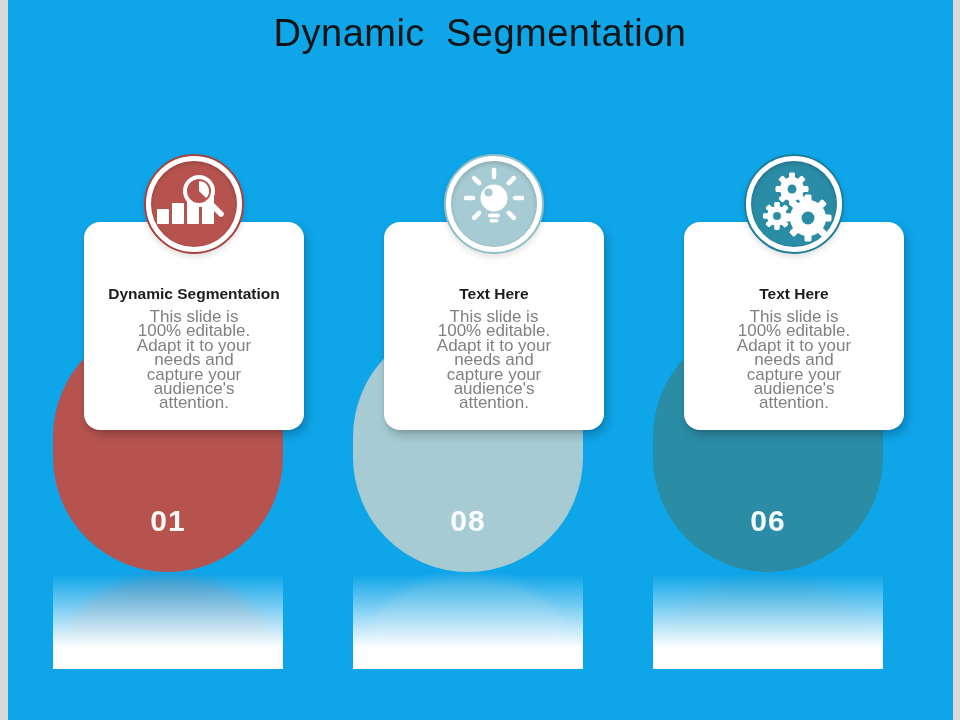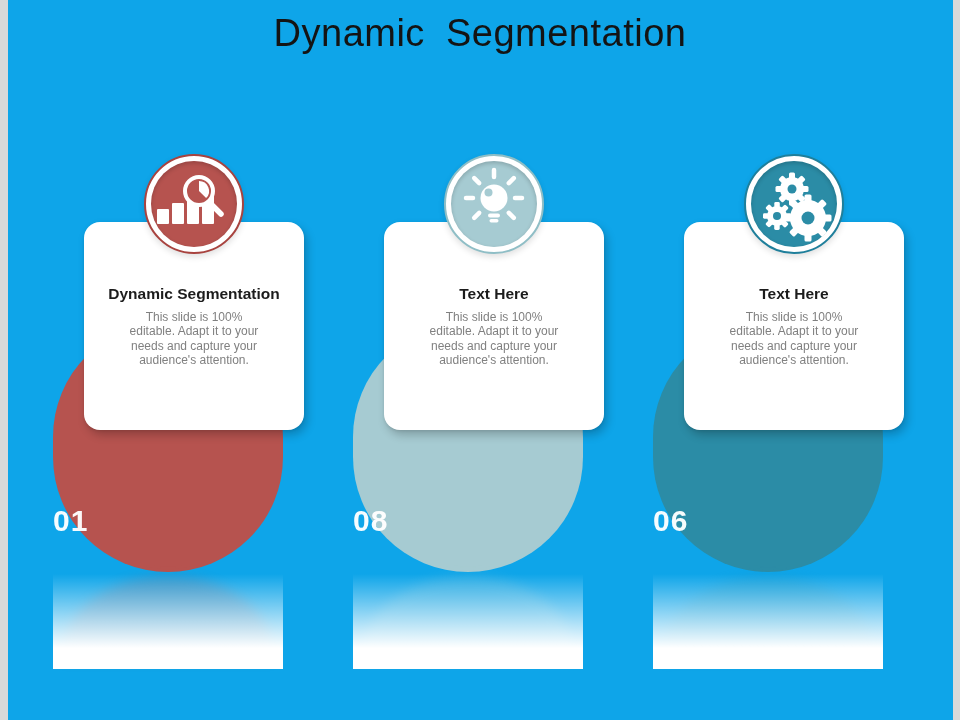--- a/index.html
+++ b/index.html
@@ -19,21 +19,21 @@
 
   .col{position:absolute;top:0;width:255px;height:720px;}
   .col0{left:53px;} .col1{left:353px;} .col2{left:653px;}
 
   .blob{
     position:absolute;left:0;top:322px;width:230px;height:250px;
     background:var(--c);border-radius:115px;z-index:1;
   }
   .number{
     position:absolute;left:0;top:182px;width:100%;
-    text-align:left;font-size:30px;font-weight:700;color:rgba(255,255,255,0.96);
+    text-align:center;font-size:30px;font-weight:700;color:rgba(255,255,255,0.96);
     letter-spacing:1px;
   }
 
   .reflection{
     position:absolute;left:10px;top:576px;width:210px;height:85px;
     background:var(--c);opacity:0.20;filter:blur(6px);
     border-radius:50% 50% 0 0 / 90% 90% 0 0;z-index:1;
   }
   .reflection-fade{
     position:absolute;left:0px;top:574px;width:230px;height:95px;
@@ -43,21 +43,21 @@
   .card{
     position:absolute;left:31px;top:222px;width:220px;height:208px;
     background:#ffffff;border-radius:16px;z-index:2;
     box-shadow:3px 5px 10px rgba(0,0,0,0.22), 0 1px 3px rgba(0,0,0,0.08);
     box-sizing:border-box;padding-top:62px;text-align:center;
   }
   .card h2{
     margin:0 20px;font-size:15.5px;line-height:19px;font-weight:700;color:#1c1c1c;
   }
   .card p{
-    margin:7px auto 0;width:130px;font-size:12px;line-height:14.4px;color:#808080;
+    margin:7px auto 0;width:130px;font-size:17px;line-height:14.4px;color:#808080;
   }
 
   .icon-ring{
     position:absolute;left:91px;top:154px;width:100px;height:100px;z-index:3;
     border:2px solid var(--ring);border-radius:50%;background:#ffffff;
     display:flex;align-items:center;justify-content:center;
     box-shadow:0 3px 6px rgba(0,0,0,0.12);box-sizing:border-box;
   }
   .icon-disc{
     width:86px;height:86px;border-radius:50%;background:var(--c);

